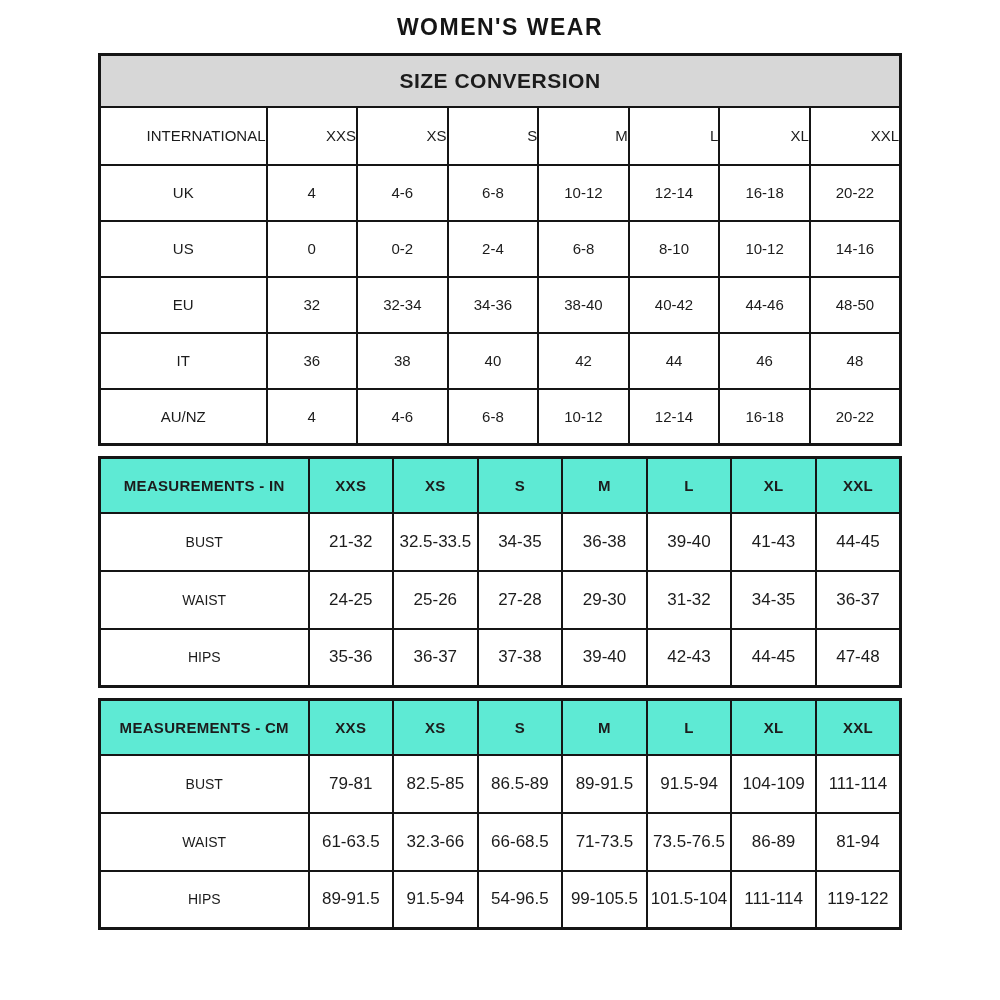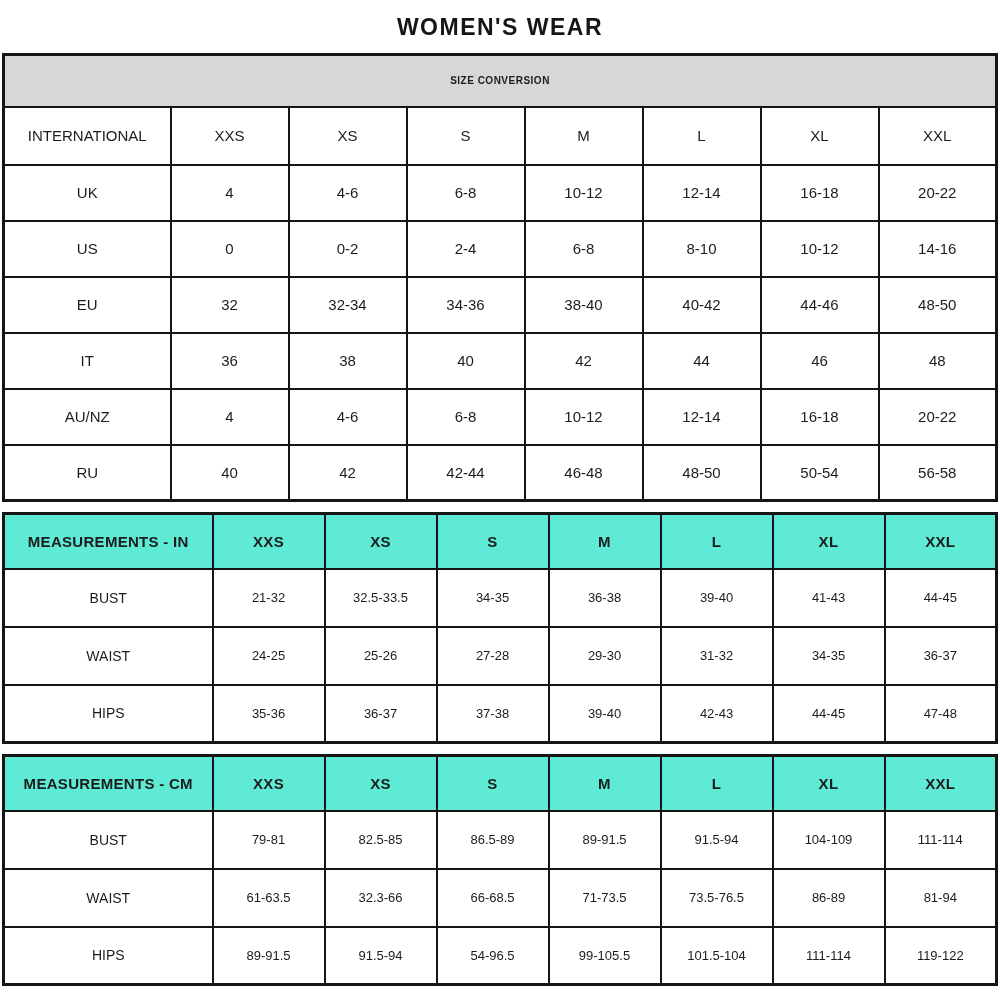--- a/index.html
+++ b/index.html
@@ -4,21 +4,21 @@
 <style>
   * { margin: 0; padding: 0; box-sizing: border-box; }
   html, body { background: #ffffff; }
   body {
     width: 1000px;
     height: 1000px;
     font-family: "Liberation Sans", sans-serif;
     color: #1c1c1c;
     overflow: hidden;
   }
-  .page { width: 996px; margin: 0 auto; }
+  .page { width: 804px; margin: 0 auto; }
   .page-title {
     text-align: center;
     font-size: 23px;
     font-weight: bold;
     letter-spacing: 1.5px;
     padding: 14px 0 12px 0;
     color: #151515;
   }
   table {
     width: 100%;
@@ -33,34 +33,34 @@
     font-size: 15px;
     color: #1c1c1c;
     overflow: hidden;
     white-space: nowrap;
   }
   
   .t1 .band td {
     background: #d7d7d7;
     height: 52px;
     font-weight: bold;
-    font-size: 10px;
+    font-size: 21px;
     letter-spacing: 0.5px;
   }
   .t1 tr.datarow td { height: 56px; text-align: center; }
-  .t1 tr.hdrrow td { height: 58px; }
+  .t1 tr.hdrrow td { height: 58px; text-align: right; }
   
   .tm tr.hdrrow td {
     background: #5eead4;
     height: 55px;
     font-weight: bold;
     font-size: 15px;
     letter-spacing: 0.3px;
   }
-  .tm tr.datarow td { height: 58px; font-size: 13px; }
+  .tm tr.datarow td { height: 58px; font-size: 17px; }
   .tm tr.datarow td.lab { font-size: 14px; }
   .gap { height: 10px; }
 </style>
 </head>
 <body>
 
 <div class="page">
 
   <div class="page-title">WOMEN'S WEAR</div>
 
@@ -131,30 +131,20 @@
     </tr>
     <tr class="datarow">
       <td class="lab">AU/NZ</td>
       <td>4</td>
       <td>4-6</td>
       <td>6-8</td>
       <td>10-12</td>
       <td>12-14</td>
       <td>16-18</td>
       <td>20-22</td>
-    </tr>
-    <tr class="datarow">
-      <td class="lab">RU</td>
-      <td>40</td>
-      <td>42</td>
-      <td>42-44</td>
-      <td>46-48</td>
-      <td>48-50</td>
-      <td>50-54</td>
-      <td>56-58</td>
     </tr>
   </tbody>
     </table>
 
   <div class="gap"></div>
 
   <table class="tm">
     <colgroup>
       <col style="width:209px">
       <col>

